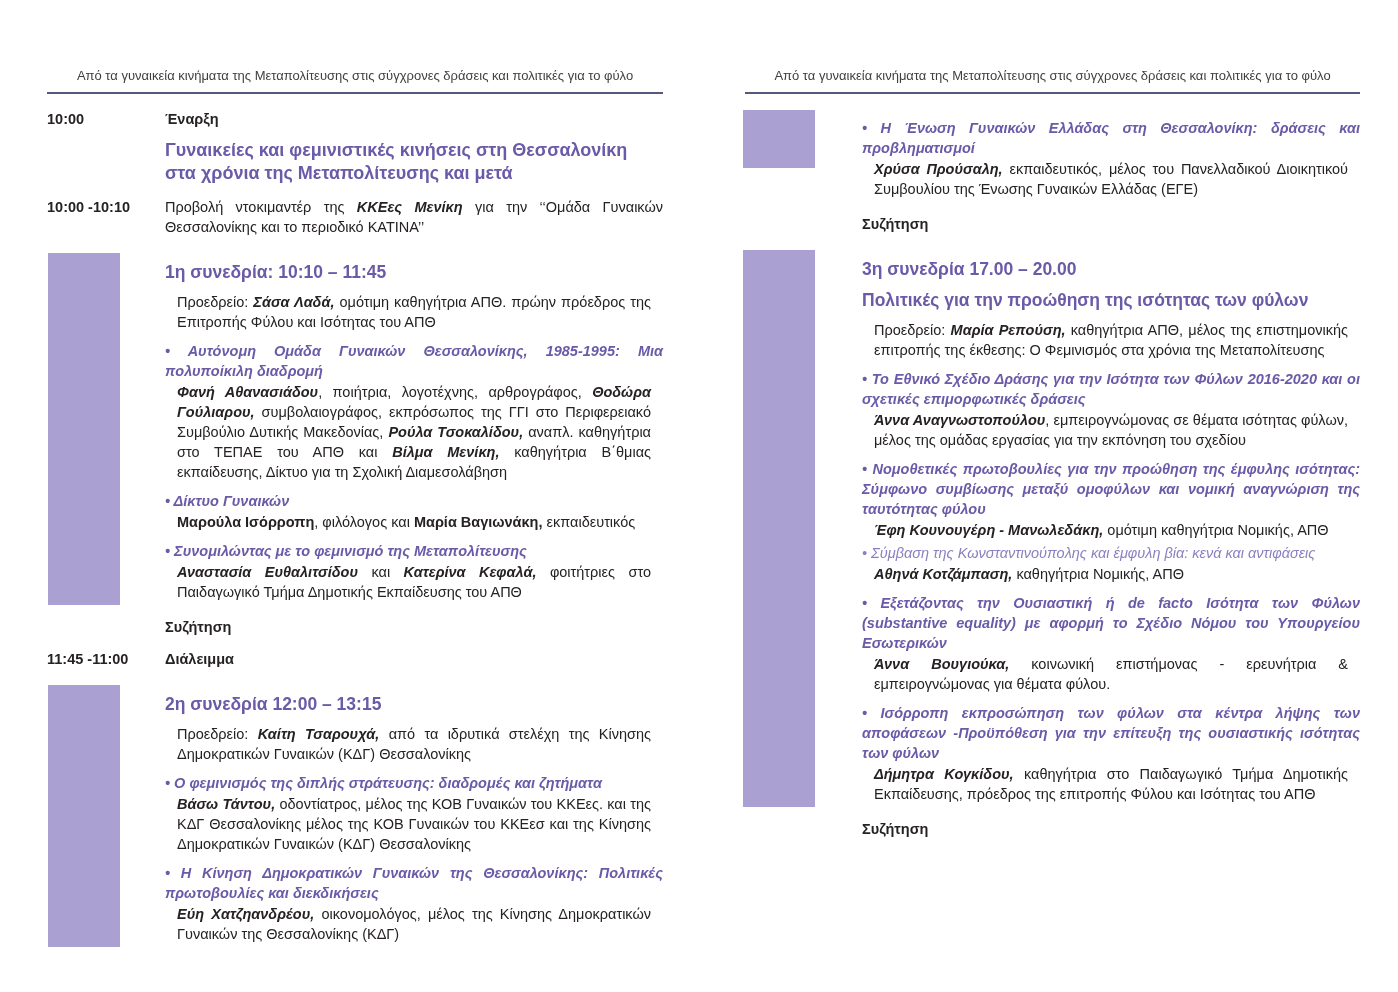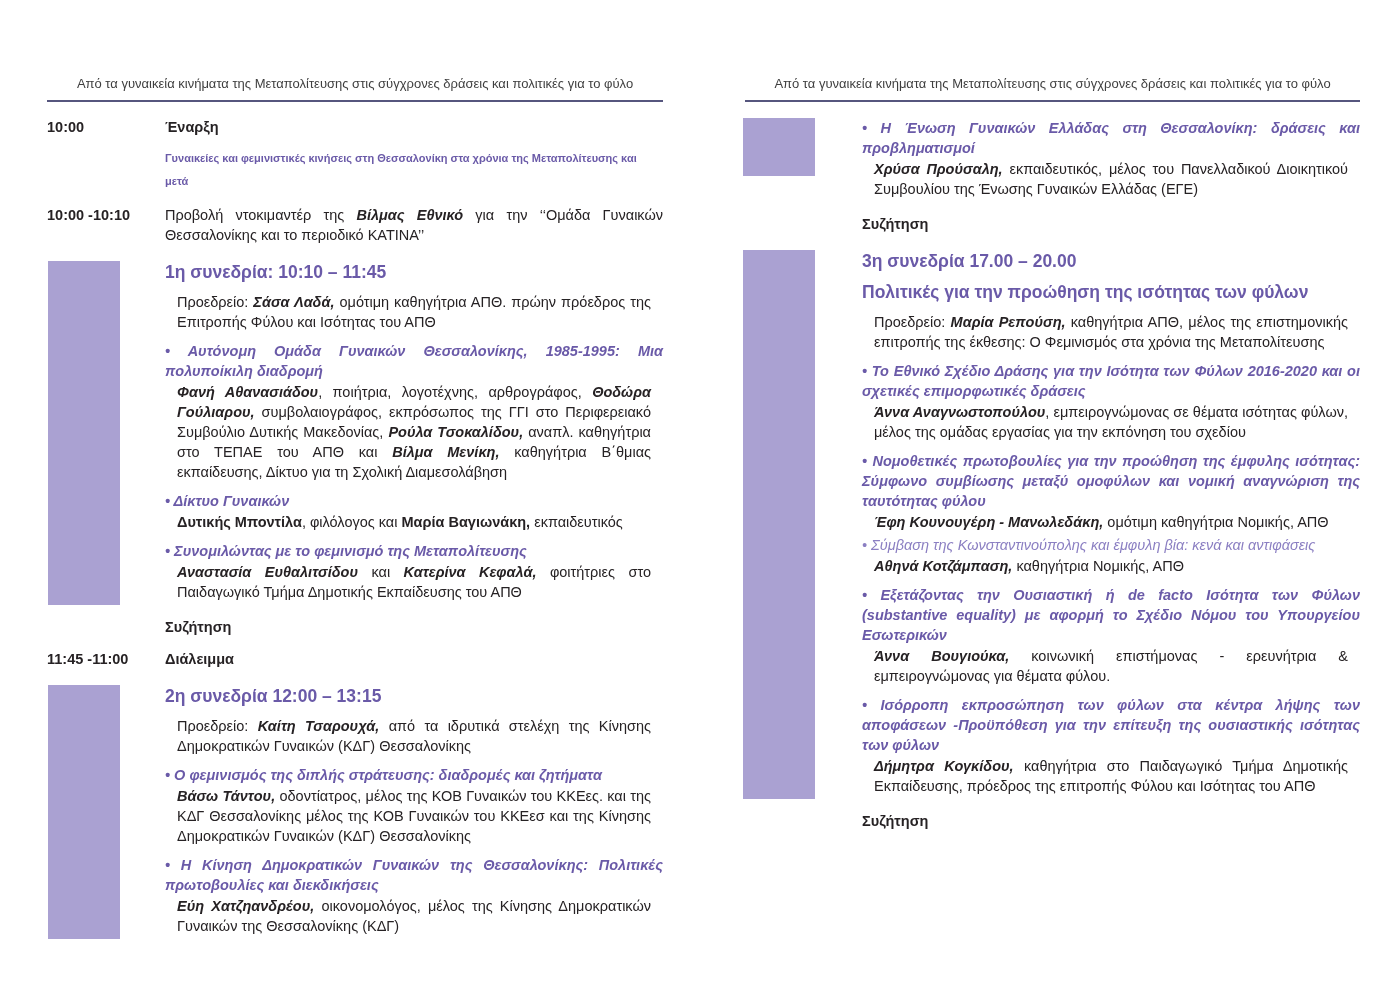--- a/index.html
+++ b/index.html
@@ -11,43 +11,43 @@
     --muted:#3f3f3f;
   }
   *{box-sizing:border-box;}
   html,body{margin:0;padding:0;}
   body{
     width:1398px;height:992px;position:relative;background:#ffffff;
     font-family:"Liberation Sans","DejaVu Sans",sans-serif;
     font-size:14.5px;line-height:20px;color:var(--ink);
     -webkit-font-smoothing:antialiased;
   }
-  .col{position:absolute;top:76px;}
+  .col{position:absolute;top:68px;}
   #col-left{left:47px;width:616px;}
   #col-right{left:745px;width:615px;}
   .col-header{
     text-align:center;font-size:13px;color:var(--muted);
     padding-bottom:9px;border-bottom:2px solid var(--rule);line-height:15px;
   }
   .content{margin-top:15px;}
   .time-row{display:flex;margin:2px 0 10px;}
   .time{width:118px;flex:none;font-weight:700;}
   .row-text{flex:1;text-align:justify;}
   .bold{font-weight:700;}
   .main-title{
-    margin:2px 0 12px 118px;font-size:11px;line-height:23px;
+    margin:2px 0 12px 118px;font-size:18px;line-height:23px;
     font-weight:700;color:var(--accent);
   }
   .session{display:flex;align-items:stretch;margin:16px 0 12px;}
   .bar{flex:none;width:72px;background:var(--bar);}
   #col-left .bar{margin:0 45px 0 1px;}
   #col-right .bar{margin:0 47px 0 -2px;}
   .bar-short{height:58px;align-self:flex-start;}
   .session-body{flex:1;}
-  .session-body > :first-child{margin-top:0;}
+  .session-body > :first-child{margin-top:8px;}
   .session-heading,.session-subtitle{
     font-size:17.5px;line-height:23px;font-weight:700;color:var(--accent);
     margin:0 0 8px;
   }
   .para{margin:0 12px 3px;text-align:justify;}
   .bullet{
     color:var(--accent);font-weight:700;font-style:italic;
     margin:9px 0 1px;text-align:justify;
   }
   .bullet-light{
@@ -69,32 +69,32 @@
 
     <div class="time-row">
       <div class="time">10:00</div>
       <div class="row-text bold">Έναρξη</div>
     </div>
 
     <div class="main-title">Γυναικείες και φεμινιστικές κινήσεις στη Θεσσαλονίκη στα χρόνια της Μεταπολίτευσης και μετά</div>
 
     <div class="time-row">
       <div class="time">10:00 -10:10</div>
-      <div class="row-text"><span class="seg-r">Προβολή ντοκιμαντέρ της </span><span class="seg-bi">Βίλμας Εθνικό</span><span class="seg-r"> για την ‘‘Ομάδα Γυναικών Θεσσαλονίκης και το περιοδικό ΚΑΤΙΝΑ’’</span></div>
+      <div class="row-text"><span class="seg-r">Προβολή ντοκιμαντέρ της </span><span class="seg-bi">ΚΚΕες Μενίκη</span><span class="seg-r"> για την ‘‘Ομάδα Γυναικών Θεσσαλονίκης και το περιοδικό ΚΑΤΙΝΑ’’</span></div>
     </div>
 
     <div class="session">
       <div class="bar"></div>
       <div class="session-body">
         <div class="session-heading">1η συνεδρία: 10:10 – 11:45</div>
         <p class="para"><span class="seg-r">Προεδρείο: </span><span class="seg-bi">Σάσα Λαδά,</span><span class="seg-r"> ομότιμη καθηγήτρια ΑΠΘ. πρώην πρόεδρος της Επιτροπής Φύλου και Ισότητας του ΑΠΘ</span></p>
         <p class="bullet">• Αυτόνομη Ομάδα Γυναικών Θεσσαλονίκης, 1985-1995: Μια πολυποίκιλη διαδρομή</p>
         <p class="para"><span class="seg-bi">Φανή Αθανασιάδου</span><span class="seg-r">, ποιήτρια, λογοτέχνης, αρθρογράφος, </span><span class="seg-bi">Θοδώρα Γούλιαρου,</span><span class="seg-r"> συμβολαιογράφος, εκπρόσωπος της ΓΓΙ στο Περιφερειακό Συμβούλιο Δυτικής Μακεδονίας, </span><span class="seg-bi">Ρούλα Τσοκαλίδου,</span><span class="seg-r"> αναπλ. καθηγήτρια στο ΤΕΠΑΕ του ΑΠΘ και </span><span class="seg-bi">Βίλμα Μενίκη,</span><span class="seg-r"> καθηγήτρια Β΄θμιας εκπαίδευσης, Δίκτυο για τη Σχολική Διαμεσολάβηση</span></p>
         <p class="bullet">• Δίκτυο Γυναικών</p>
-        <p class="para"><span class="seg-b">Δυτικής Μποντίλα</span><span class="seg-r">, φιλόλογος και </span><span class="seg-b">Μαρία Βαγιωνάκη,</span><span class="seg-r"> εκπαιδευτικός</span></p>
+        <p class="para"><span class="seg-b">Μαρούλα Ισόρροπη</span><span class="seg-r">, φιλόλογος και </span><span class="seg-b">Μαρία Βαγιωνάκη,</span><span class="seg-r"> εκπαιδευτικός</span></p>
         <p class="bullet">• Συνομιλώντας με το φεμινισμό της Μεταπολίτευσης</p>
         <p class="para"><span class="seg-bi">Αναστασία Ευθαλιτσίδου</span><span class="seg-r"> και </span><span class="seg-bi">Κατερίνα Κεφαλά,</span><span class="seg-r"> φοιτήτριες στο Παιδαγωγικό Τμήμα Δημοτικής Εκπαίδευσης του ΑΠΘ</span></p>
       </div>
     </div>
 
     <div class="label">Συζήτηση</div>
 
     <div class="time-row">
       <div class="time">11:45 -11:00</div>
       <div class="row-text bold">Διάλειμμα</div>

